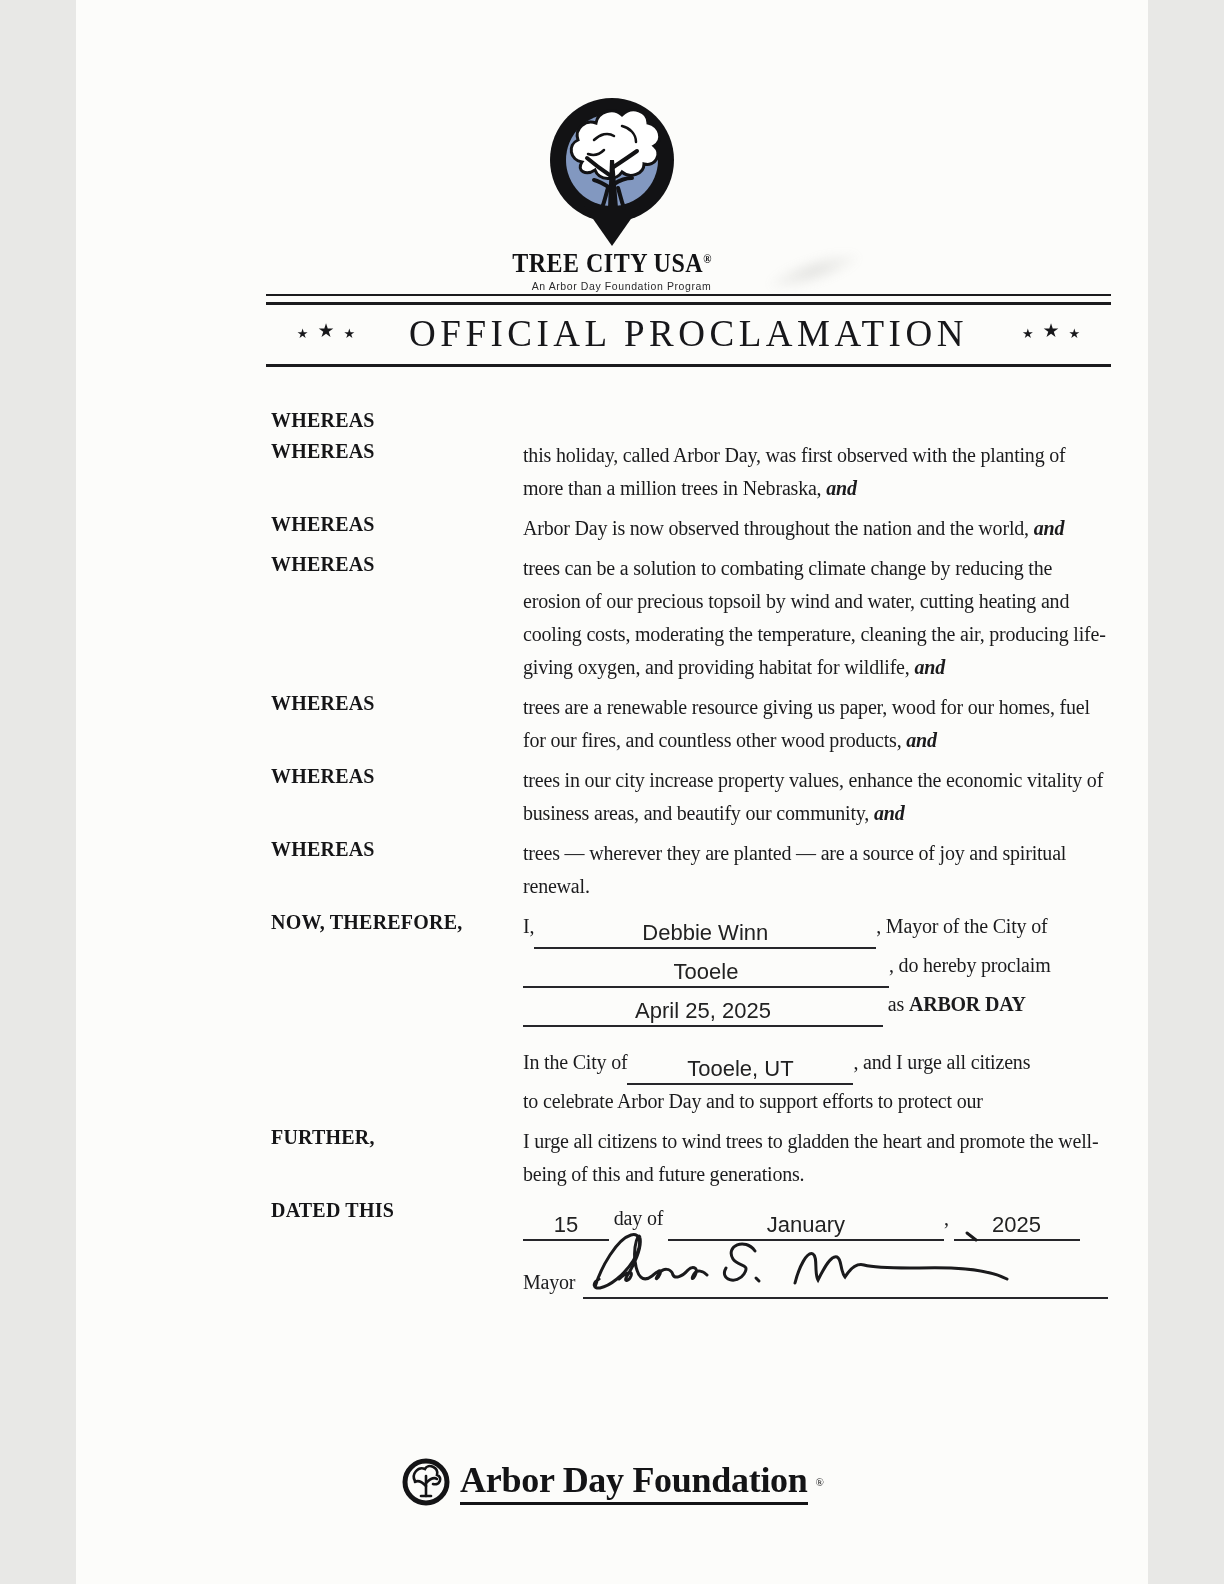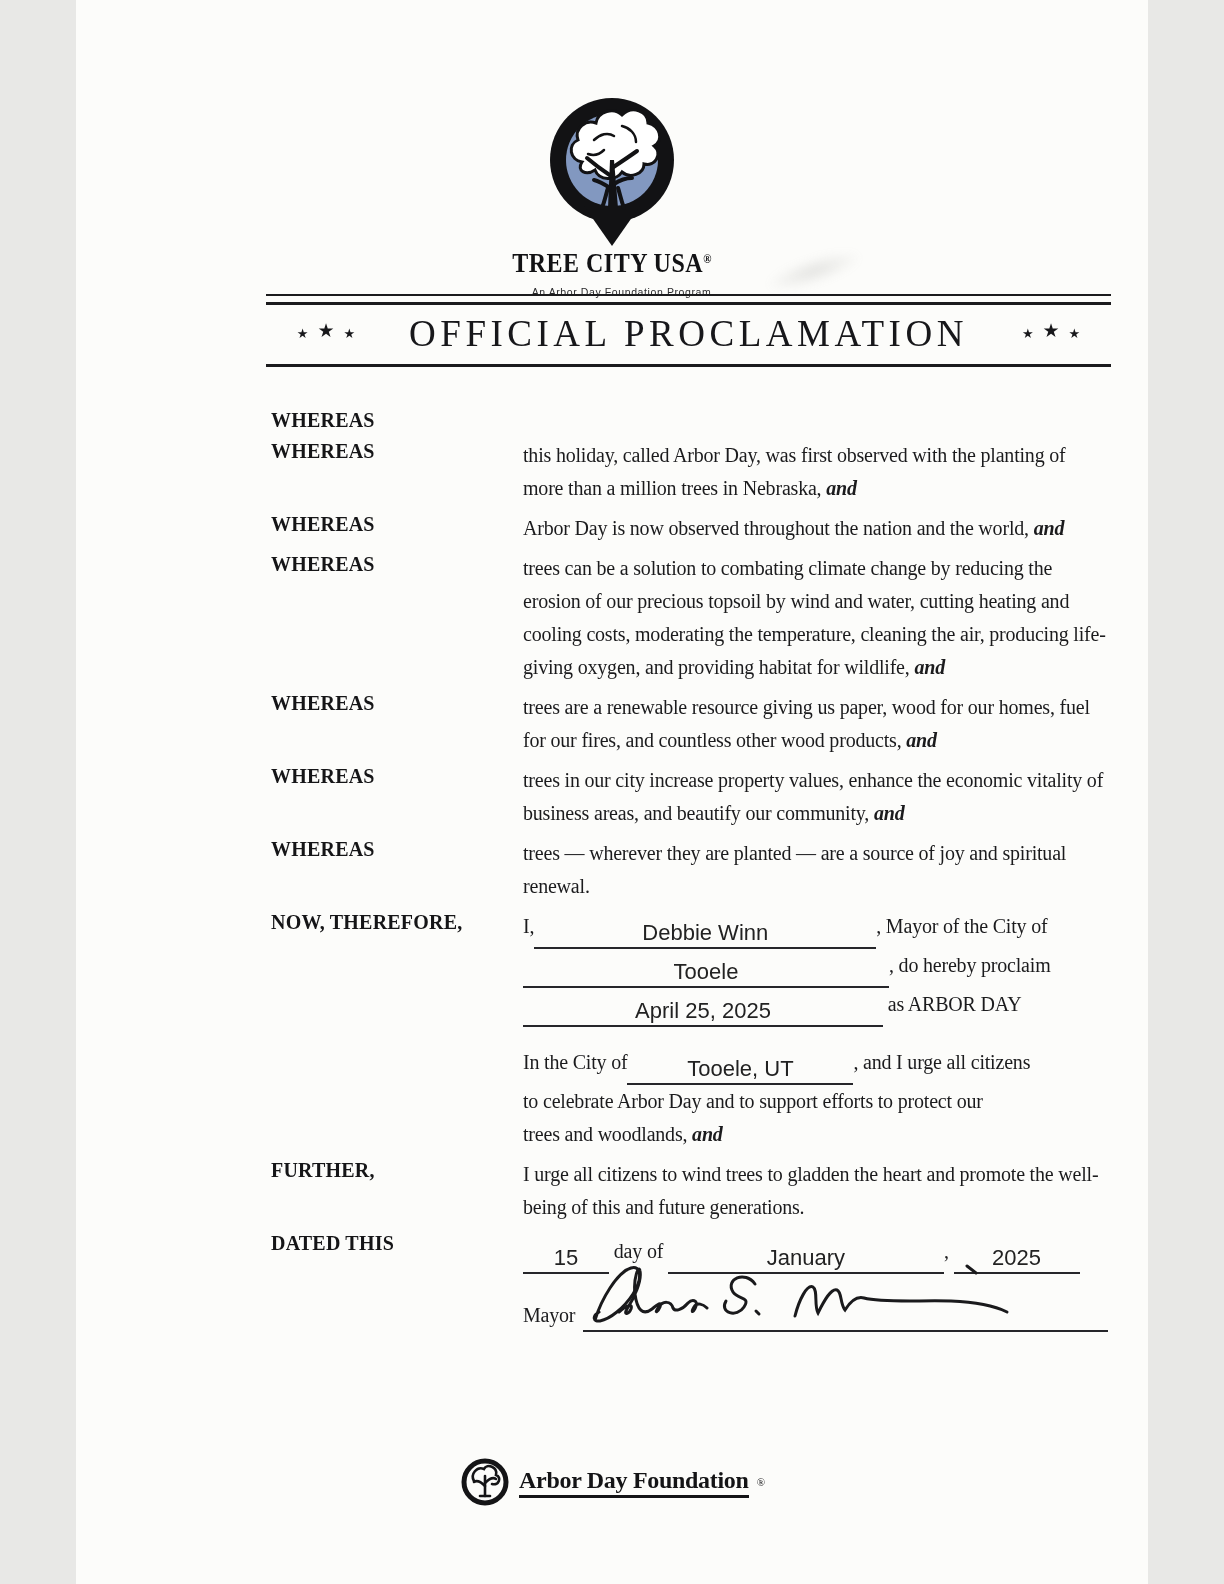--- a/index.html
+++ b/index.html
@@ -11,21 +11,21 @@
   
   .logo-block{position:absolute;top:96px;left:0;width:100%;text-align:center;}
   .logo-svg{display:block;margin:0 auto;}
   .logo-title{
     font-family:"Liberation Serif", serif;font-weight:700;font-size:24px;
     letter-spacing:.5px;transform:scaleY(1.12);margin-top:2px;color:#121214;
   }
   .logo-title sup{font-size:11px;vertical-align:8px;}
   .logo-tagline{
     font-family:"Liberation Sans", sans-serif;font-size:10.5px;letter-spacing:.6px;
-    color:#2a2a2c;margin-top:9px;padding-left:19px;
+    color:#2a2a2c;margin-top:3px;padding-left:19px;
   }
   
   .smudge{
     position:absolute;top:258px;left:688px;width:100px;height:26px;border-radius:50%;
     background:radial-gradient(closest-side,#9a9a96,rgba(255,255,255,0));
     opacity:.25;filter:blur(4px);transform:rotate(-18deg);
   }
   
   .band{position:absolute;top:294px;left:190px;width:845px;}
   .band .rule-thin{height:0;border-top:2px solid #1b1b1d;}
@@ -42,21 +42,21 @@
   .star-l{font-size:19px;transform:translateY(-3px);}
   
   .content{position:absolute;top:408px;left:195px;width:840px;}
   .row{display:grid;grid-template-columns:252px 585px;margin-bottom:7px;}
   .label{
     font-weight:700;font-size:20px;letter-spacing:.2px;color:#151517;
     padding-top:1px;white-space:nowrap;
   }
   .body{font-size:20px;line-height:33px;letter-spacing:-.2px;color:#1b1b1d;}
   .and{font-style:italic;font-weight:700;}
-  .strong{font-weight:400;}
+  .strong{font-weight:700;}
   
   .pline{line-height:33px;white-space:nowrap;}
   .blank{
     display:inline-block;border-bottom:2px solid #26262a;text-align:center;
     font-family:"Liberation Sans", sans-serif;font-size:22px;letter-spacing:0;
     line-height:28px;height:28px;vertical-align:-7px;color:#222;
   }
   .w-mayor{width:342px;}
   .w-city{width:366px;}
   .w-date{width:360px;}
@@ -71,21 +71,21 @@
     position:relative;flex:1;margin-left:8px;border-bottom:2px solid #26262a;height:34px;
   }
   .sig-svg{position:absolute;left:0;bottom:-8px;}
   
   .footer-brand{
     position:absolute;top:1456px;left:0;width:100%;
     display:flex;align-items:center;justify-content:center;gap:8px;
   }
   .brand-text-wrap{border-bottom:3px solid #141416;padding-bottom:1px;}
   .brand-text{
-    font-weight:700;font-size:24px;letter-spacing:-.3px;color:#141416;white-space:nowrap;
+    font-weight:700;font-size:36px;letter-spacing:-.3px;color:#141416;white-space:nowrap;
   }
   .brand-reg{font-size:11px;vertical-align:14px;color:#141416;}
 </style>
 </head>
 <body>
 
 <div class="page">
 
   <div class="logo-block">
     <svg class="logo-svg" width="140" height="152" viewBox="0 0 140 152">
@@ -164,21 +164,20 @@
     </div>
 
     <div class="row">
       <div class="label">NOW, THEREFORE,</div>
       <div class="body">
         <div class="pline"><span>I,</span><span class="blank w-mayor">Debbie Winn</span><span>, Mayor of the City of</span></div>
         <div class="pline"><span class="blank w-city">Tooele</span><span>, do hereby proclaim</span></div>
         <div class="pline"><span class="blank w-date">April 25, 2025</span> <span>as</span> <span class="strong">ARBOR DAY</span></div>
         <div class="pline"><span>In the City of</span><span class="blank w-citystate">Tooele, UT</span><span>, and I urge all citizens</span></div>
         <div class="pline">to celebrate Arbor Day and to support efforts to protect our</div>
-        <div class="pline"><span>trees and woodlands,</span> <span class="and">and</span></div>
       </div>
     </div>
 
     <div class="row">
       <div class="label">FURTHER,</div>
       <div class="body">I urge all citizens to wind trees to gladden the heart and promote the well-being of this and future generations.</div>
     </div>
 
     <div class="row" style="margin-top:6px">
       <div class="label">DATED THIS</div>

